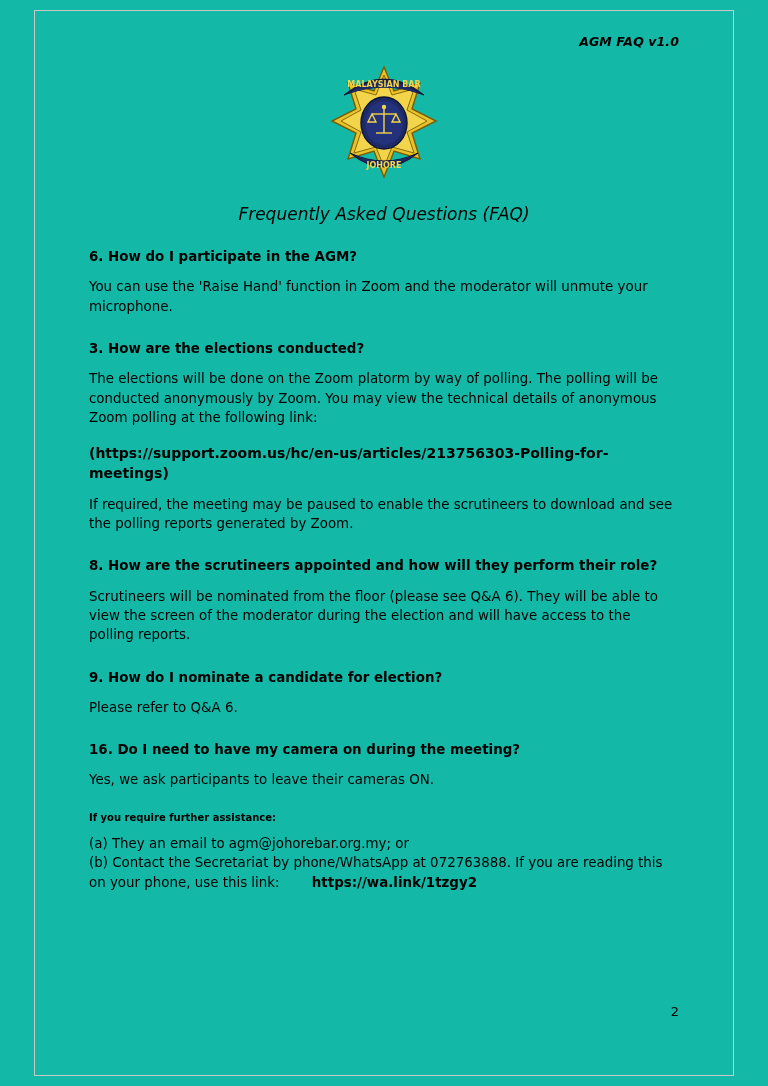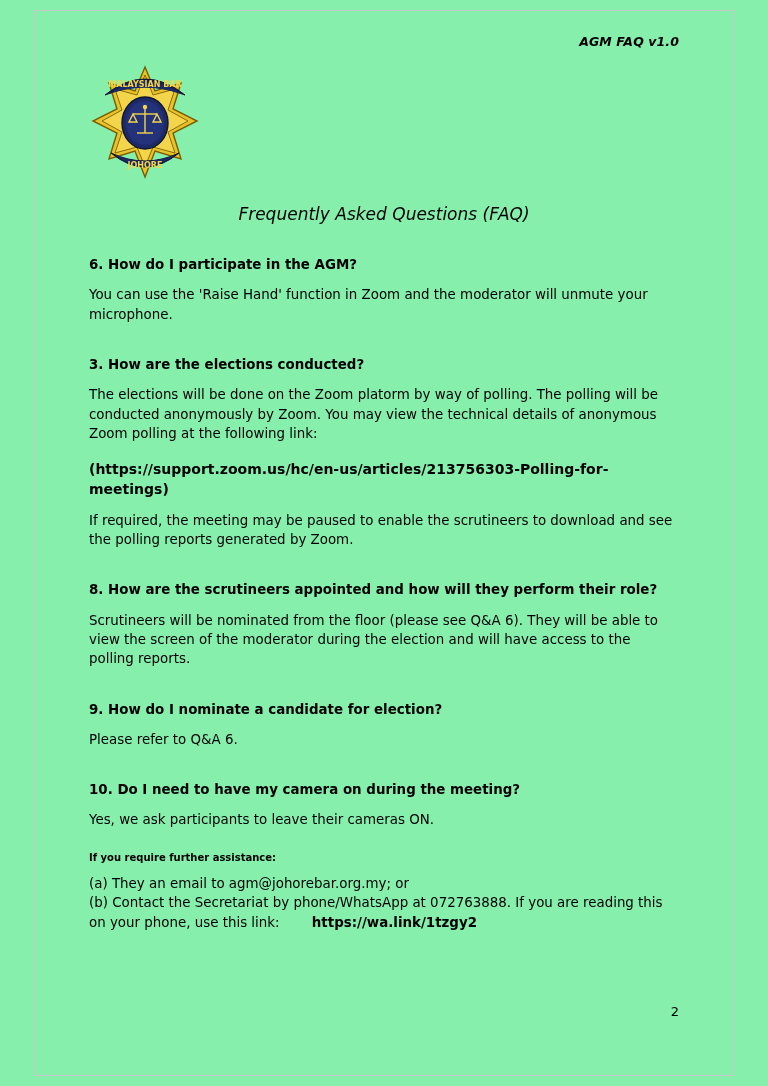--- a/index.html
+++ b/index.html
@@ -7,21 +7,21 @@
     padding: 0;
     background: #6e6e6e;
   }
   body {
     font-family: "DejaVu Sans", sans-serif;
   }
   .page {
     position: relative;
     width: 768px;
     height: 1086px;
-    background: #86efac;
+    background: #14b8a6;
     margin: 0 auto;
     overflow: hidden;
     box-sizing: border-box;
   }
   .page-border {
     position: absolute;
     left: 34px;
     top: 10px;
     width: 700px;
     height: 1066px;
@@ -40,21 +40,21 @@
     font-style: italic;
     font-weight: bold;
     font-size: 12.5px;
     color: #000;
     letter-spacing: 0.1px;
   }
 
   
   .crest-wrap {
     display: flex;
-    justify-content: flex-start;
+    justify-content: center;
     margin-top: 12px;
     margin-bottom: 10px;
   }
   .crest {
     position: relative;
     width: 112px;
     height: 132px;
   }
   .crest svg { display: block; }
 
@@ -66,21 +66,21 @@
     margin-top: 14px;
   }
   .doc-subtitle {
     text-align: center;
     font-style: italic;
     font-size: 17px;
     color: #000;
     margin-top: 11px;
   }
 
-  .qa-block { margin-top: 32px; }
+  .qa-block { margin-top: 24px; }
   .q {
     font-weight: bold;
     font-size: 13.4px;
     color: #000;
     line-height: 1.35;
   }
   .a {
     font-size: 13.4px;
     color: #000;
     line-height: 1.45;
@@ -177,21 +177,21 @@
       <div class="q">8. How are the scrutineers appointed and how will they perform their role?</div>
       <div class="a">Scrutineers will be nominated from the floor (please see Q&amp;A 6). They will be able to view the screen of the moderator during the election and will have access to the polling reports.</div>
     </div>
 
     <div class="qa-block">
       <div class="q">9. How do I nominate a candidate for election?</div>
       <div class="a">Please refer to Q&amp;A 6.</div>
     </div>
 
     <div class="qa-block">
-      <div class="q">10. Do I need to have my camera on during the meeting?</div>
+      <div class="q">16. Do I need to have my camera on during the meeting?</div>
       <div class="a">Yes, we ask participants to leave their cameras ON.</div>
     </div>
 
     <div>
       <div class="closing-head">If you require further assistance:</div>
       <div class="closing-line">(a) They an email to agm@johorebar.org.my; or</div>
       <div class="closing-line sub"><span>(b) Contact the Secretariat by phone/WhatsApp at 072763888. If you are reading this on your phone, use this link: </span><span class="bold-inline">https://wa.link/1tzgy2</span></div>
     </div>
 
   </div>

